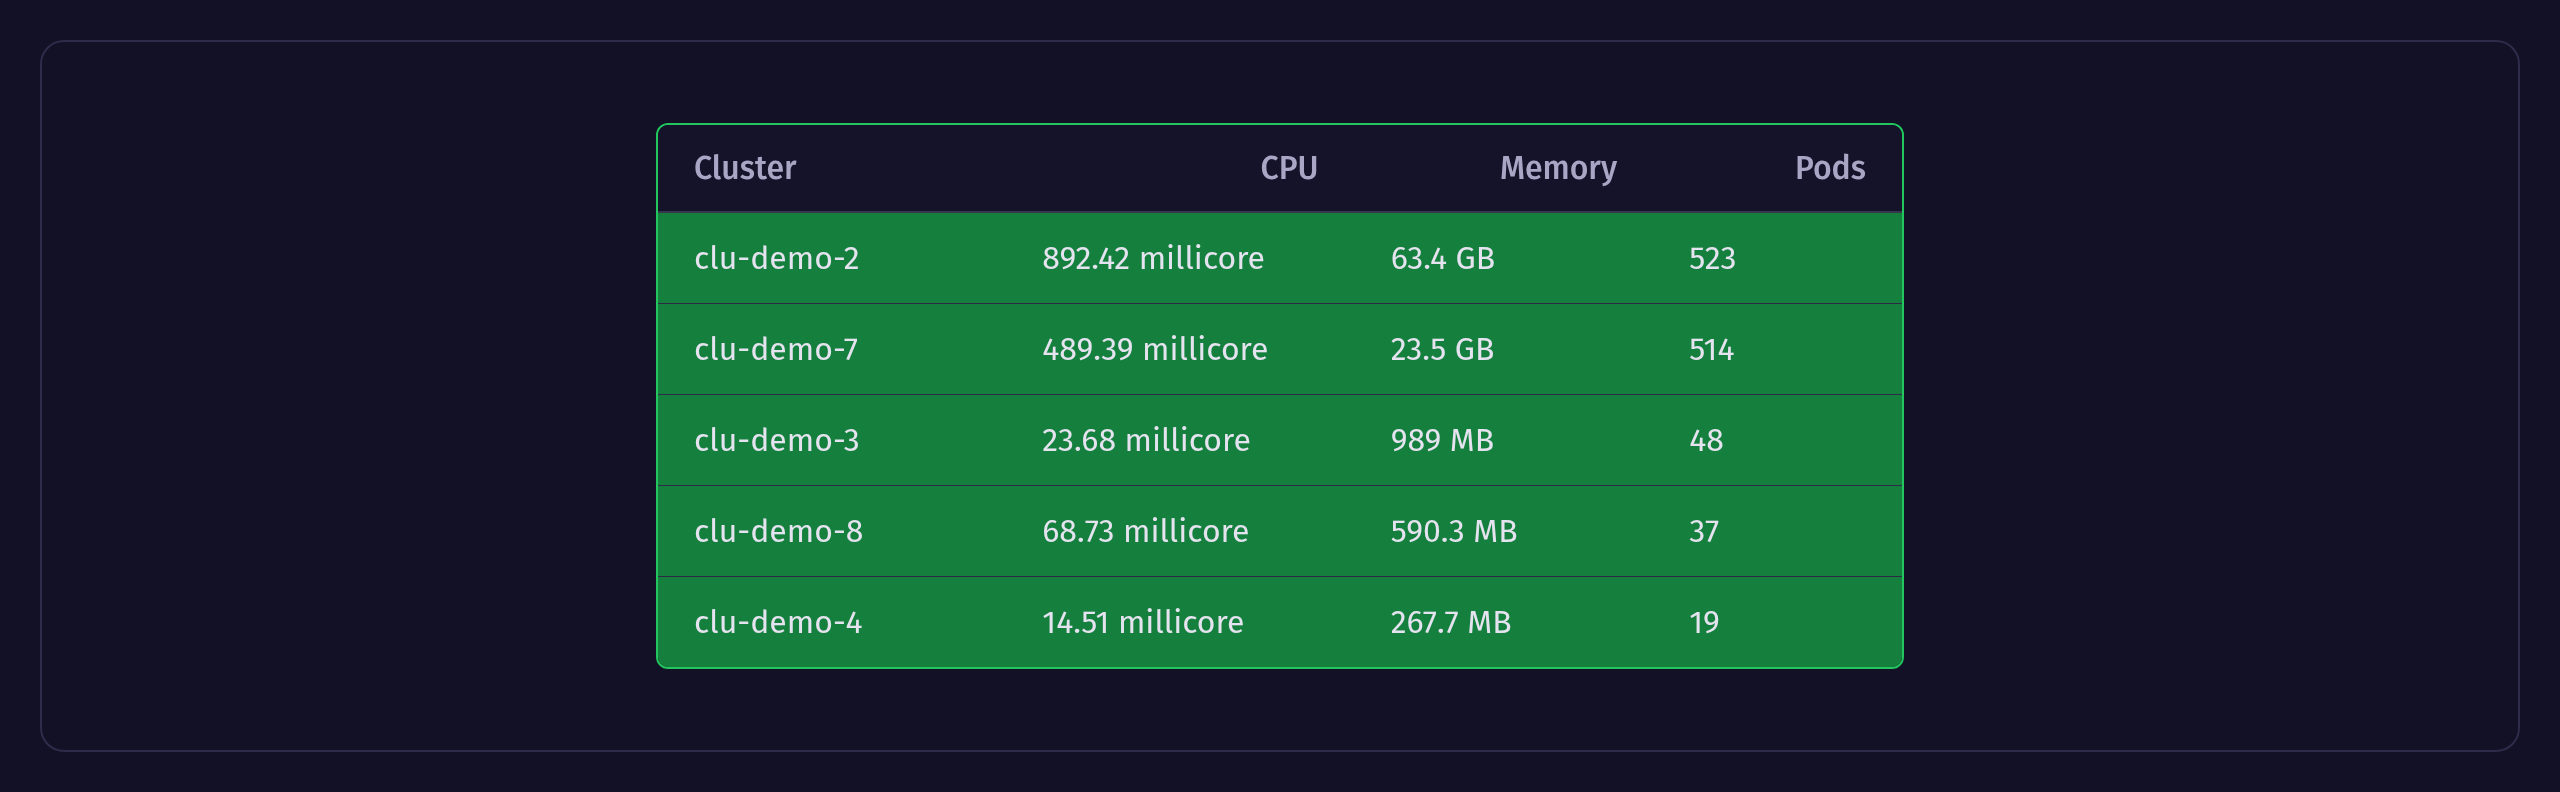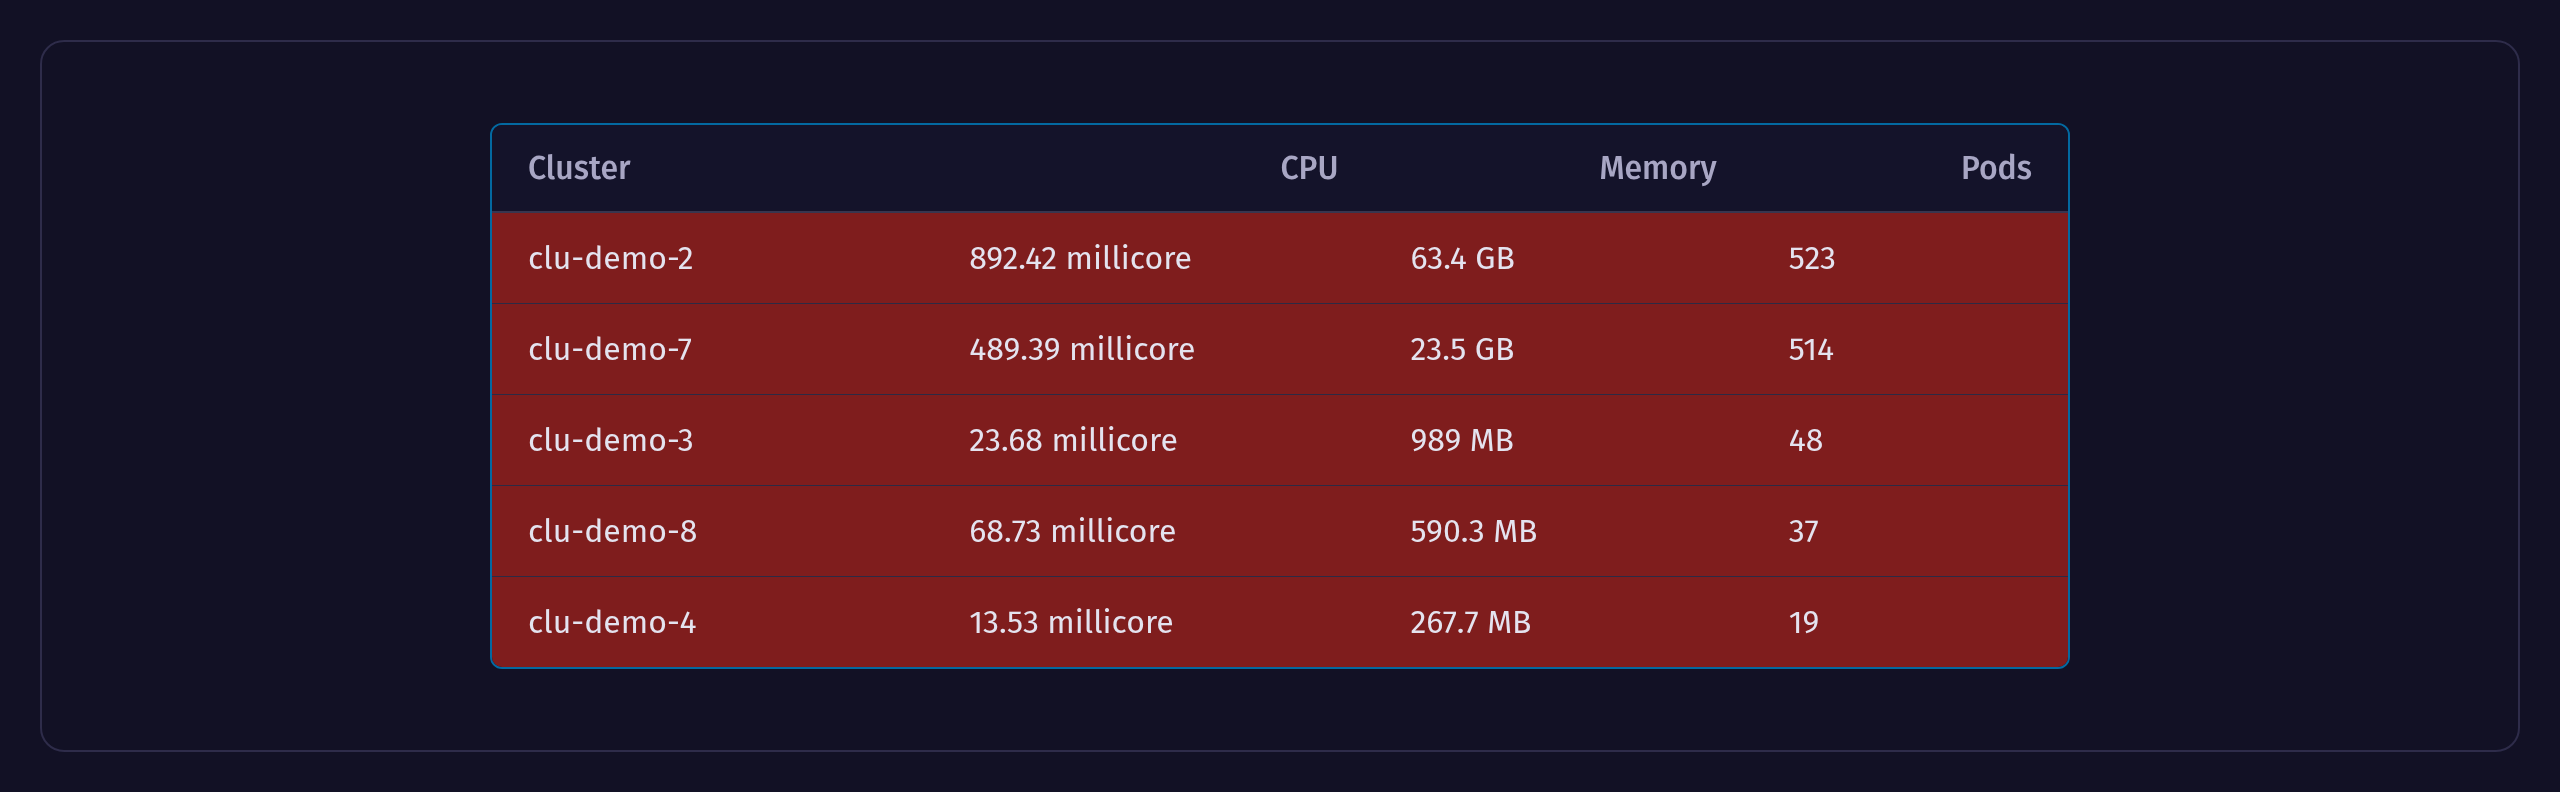--- a/index.html
+++ b/index.html
@@ -22,22 +22,22 @@
       border: 2px solid #2e2c4a;
       border-radius: 24px;
       width: 100%;
       height: 100%;
       display: flex;
       align-items: center;
       justify-content: center;
       padding: 60px;
     }
     .table-wrapper {
-      width: 1580px;
-      border: 2px solid #0369a1;
+      width: 1248px;
+      border: 2px solid #22c55e;
       border-radius: 12px;
       overflow: hidden;
     }
     table {
       width: 100%;
       border-collapse: collapse;
     }
     thead tr {
       background-color: #14132a;
       border-bottom: 2px solid #38364f;
@@ -46,21 +46,21 @@
       color: #a8a6c4;
       font-size: 32px;
       font-weight: 500;
       padding: 24px 36px;
       text-align: right;
     }
     th:first-child {
       text-align: left;
     }
     tbody tr {
-      background-color: #7f1d1d;
+      background-color: #15803d;
       border-bottom: 1px solid #2c2a44;
     }
     tbody tr:last-child {
       border-bottom: none;
     }
     td {
       color: #e4e3ef;
       font-size: 32px;
       font-weight: 400;
       padding: 26px 36px;
@@ -108,20 +108,20 @@
           <td>48</td>
         </tr>
         <tr>
           <td>clu-demo-8</td>
           <td>68.73 millicore</td>
           <td>590.3 MB</td>
           <td>37</td>
         </tr>
         <tr>
           <td>clu-demo-4</td>
-          <td>13.53 millicore</td>
+          <td>14.51 millicore</td>
           <td>267.7 MB</td>
           <td>19</td>
         </tr>
       </tbody>
     </table>
   </div>
 </div>
 
 </body></html>

